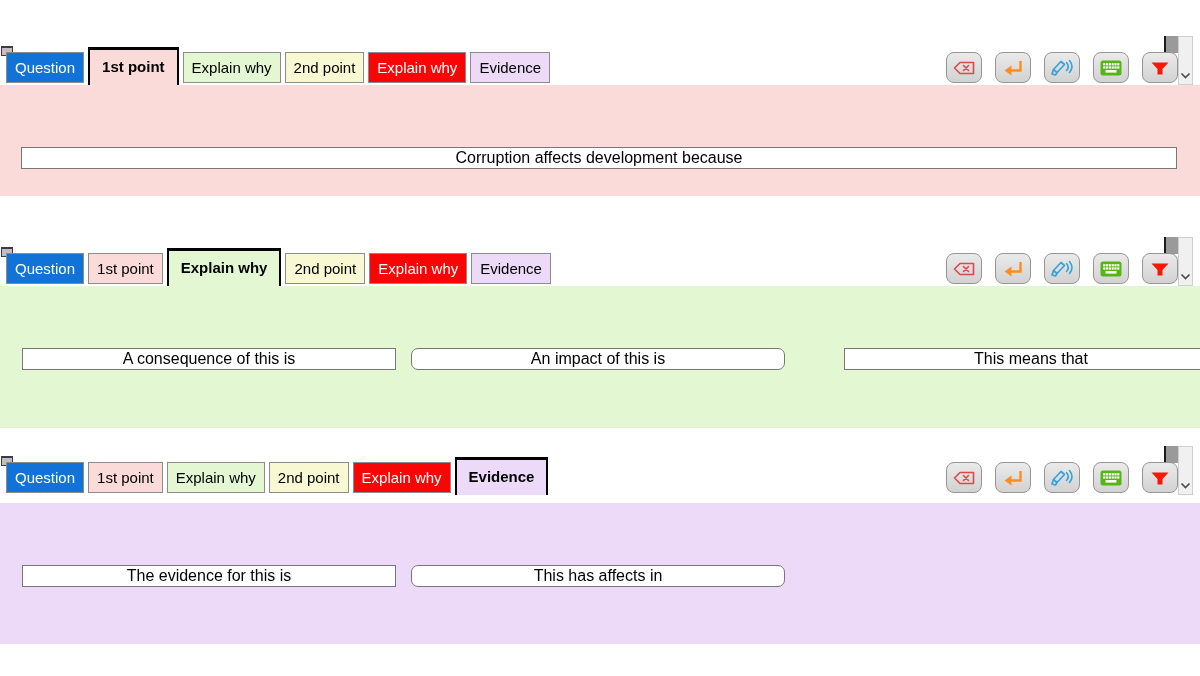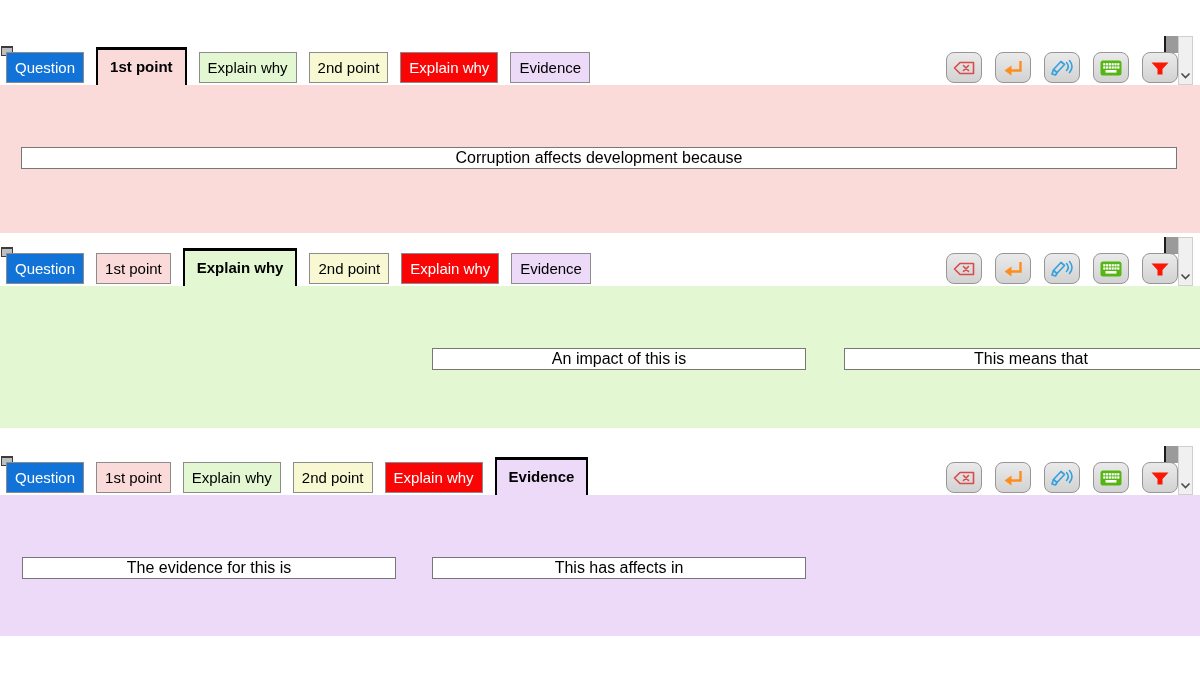--- a/index.html
+++ b/index.html
@@ -8,53 +8,53 @@
     background:#ffffff;
     font-family:"Liberation Sans", sans-serif;
     -webkit-font-smoothing:antialiased;
   }
   .panel{position:absolute;left:0;width:1200px;}
   .tabrow{position:relative;height:38px;display:flex;align-items:flex-end;padding-left:6px;box-sizing:border-box;}
   .notch{position:absolute;left:1px;top:-1px;width:12px;height:10px;background:#bfbfbf;
          border:1px solid #3c3c3c;border-top-width:2px;box-sizing:border-box;z-index:0;}
   .tab{
     position:relative;z-index:1;height:31px;line-height:29px;box-sizing:border-box;
-    padding:0 8px;margin:0 12px 2px 0;border:1px solid #8c8c8c;
+    padding:0 8px;margin:0 4px 2px 0;border:1px solid #8c8c8c;
     font-size:15px;white-space:nowrap;cursor:default;
   }
   .tab.active{
     z-index:2;height:38px;line-height:34px;margin-bottom:0;
     border:2px solid #000;border-top-width:3px;border-bottom:none;
     font-weight:bold;padding:0 12px;
   }
   .toolbar{position:absolute;right:22px;bottom:2px;display:flex;gap:13px;z-index:3;}
   .tbtn{
     width:36px;height:31px;box-sizing:border-box;padding:0;margin:0;
     border:1px solid #969696;border-radius:8px;
     background:linear-gradient(#eaeaea,#d2d2d2);
     display:flex;align-items:center;justify-content:center;cursor:pointer;
   }
   .scroll-thumb{position:absolute;right:21px;top:-11px;width:15px;height:17px;
     background:#9a9a9a;border-left:2px solid #1b1b1b;box-sizing:border-box;z-index:0;}
   .scrollbar{position:absolute;right:7px;top:-11px;width:15px;height:49px;
     background:#f0f0f0;border:1px solid #cfcfcf;box-sizing:border-box;z-index:1;
     display:flex;align-items:flex-end;justify-content:center;padding-bottom:4px;}
   .content{position:relative;width:1200px;}
-  .content-1{height:148px;}
+  .content-1{height:111px;}
   .content-2{height:142px;}
   .content-3{height:141px;}
   .cell{
     position:absolute;top:62px;height:22px;box-sizing:border-box;
     background:#ffffff;border:1px solid #777777;
     display:flex;align-items:center;justify-content:center;
     font-size:16px;color:#000;cursor:pointer;white-space:nowrap;
   }
   .cell.wide{left:21px;width:1156px;}
   .cell.c1{left:22px;width:374px;}
-  .cell.c2{left:432px;width:374px;}
+  .cell.c2{left:411px;width:374px;border-radius:7px;}
   .cell.c3{left:844px;width:374px;}
 </style>
 </head>
 <body>
 
 <section class="panel" style="top:47px">
   <div class="tabrow">
     <div class="notch"></div>
     <div class="tab" style="background: rgb(17, 115, 216); color: rgb(255, 255, 255);">Question</div>
     <div class="tab active" style="background: rgb(251, 218, 218); color: rgb(0, 0, 0);">1st point</div>
@@ -184,20 +184,21 @@
 
     <div class="scroll-thumb"></div>
     <div class="scrollbar">
       <svg width="11" height="8" viewBox="0 0 11 8">
           <path d="M1.5 1.5 L5.5 5.5 L9.5 1.5" fill="none" stroke="#4d4d4d" stroke-width="1.7"></path>
         </svg>
     </div>
   </div>
 
   <div class="content content-2" style="background: rgb(227, 248, 210);">
+    <div class="cell c1">A consequence of this is</div>
     <div class="cell c2">An impact of this is</div>
     <div class="cell c3">This means that</div>
   </div>
 </section>
 
 <section class="panel" style="top:457px">
   <div class="tabrow">
     <div class="notch"></div>
     <div class="tab" style="background: rgb(17, 115, 216); color: rgb(255, 255, 255);">Question</div>
     <div class="tab" style="background: rgb(251, 218, 218); color: rgb(0, 0, 0);">1st point</div>
@@ -255,17 +256,17 @@
     </div>
 
     <div class="scroll-thumb"></div>
     <div class="scrollbar">
       <svg width="11" height="8" viewBox="0 0 11 8">
           <path d="M1.5 1.5 L5.5 5.5 L9.5 1.5" fill="none" stroke="#4d4d4d" stroke-width="1.7"></path>
         </svg>
     </div>
   </div>
 
-  <div class="content content-3" style="background: rgb(236, 218, 248);">
+  <div class="content content-3" style="background: rgb(236, 218, 248); margin-top: 8px;">
     <div class="cell c1">The evidence for this is</div>
     <div class="cell c2">This has affects in</div>
   </div>
 </section>
 
 </body></html>

